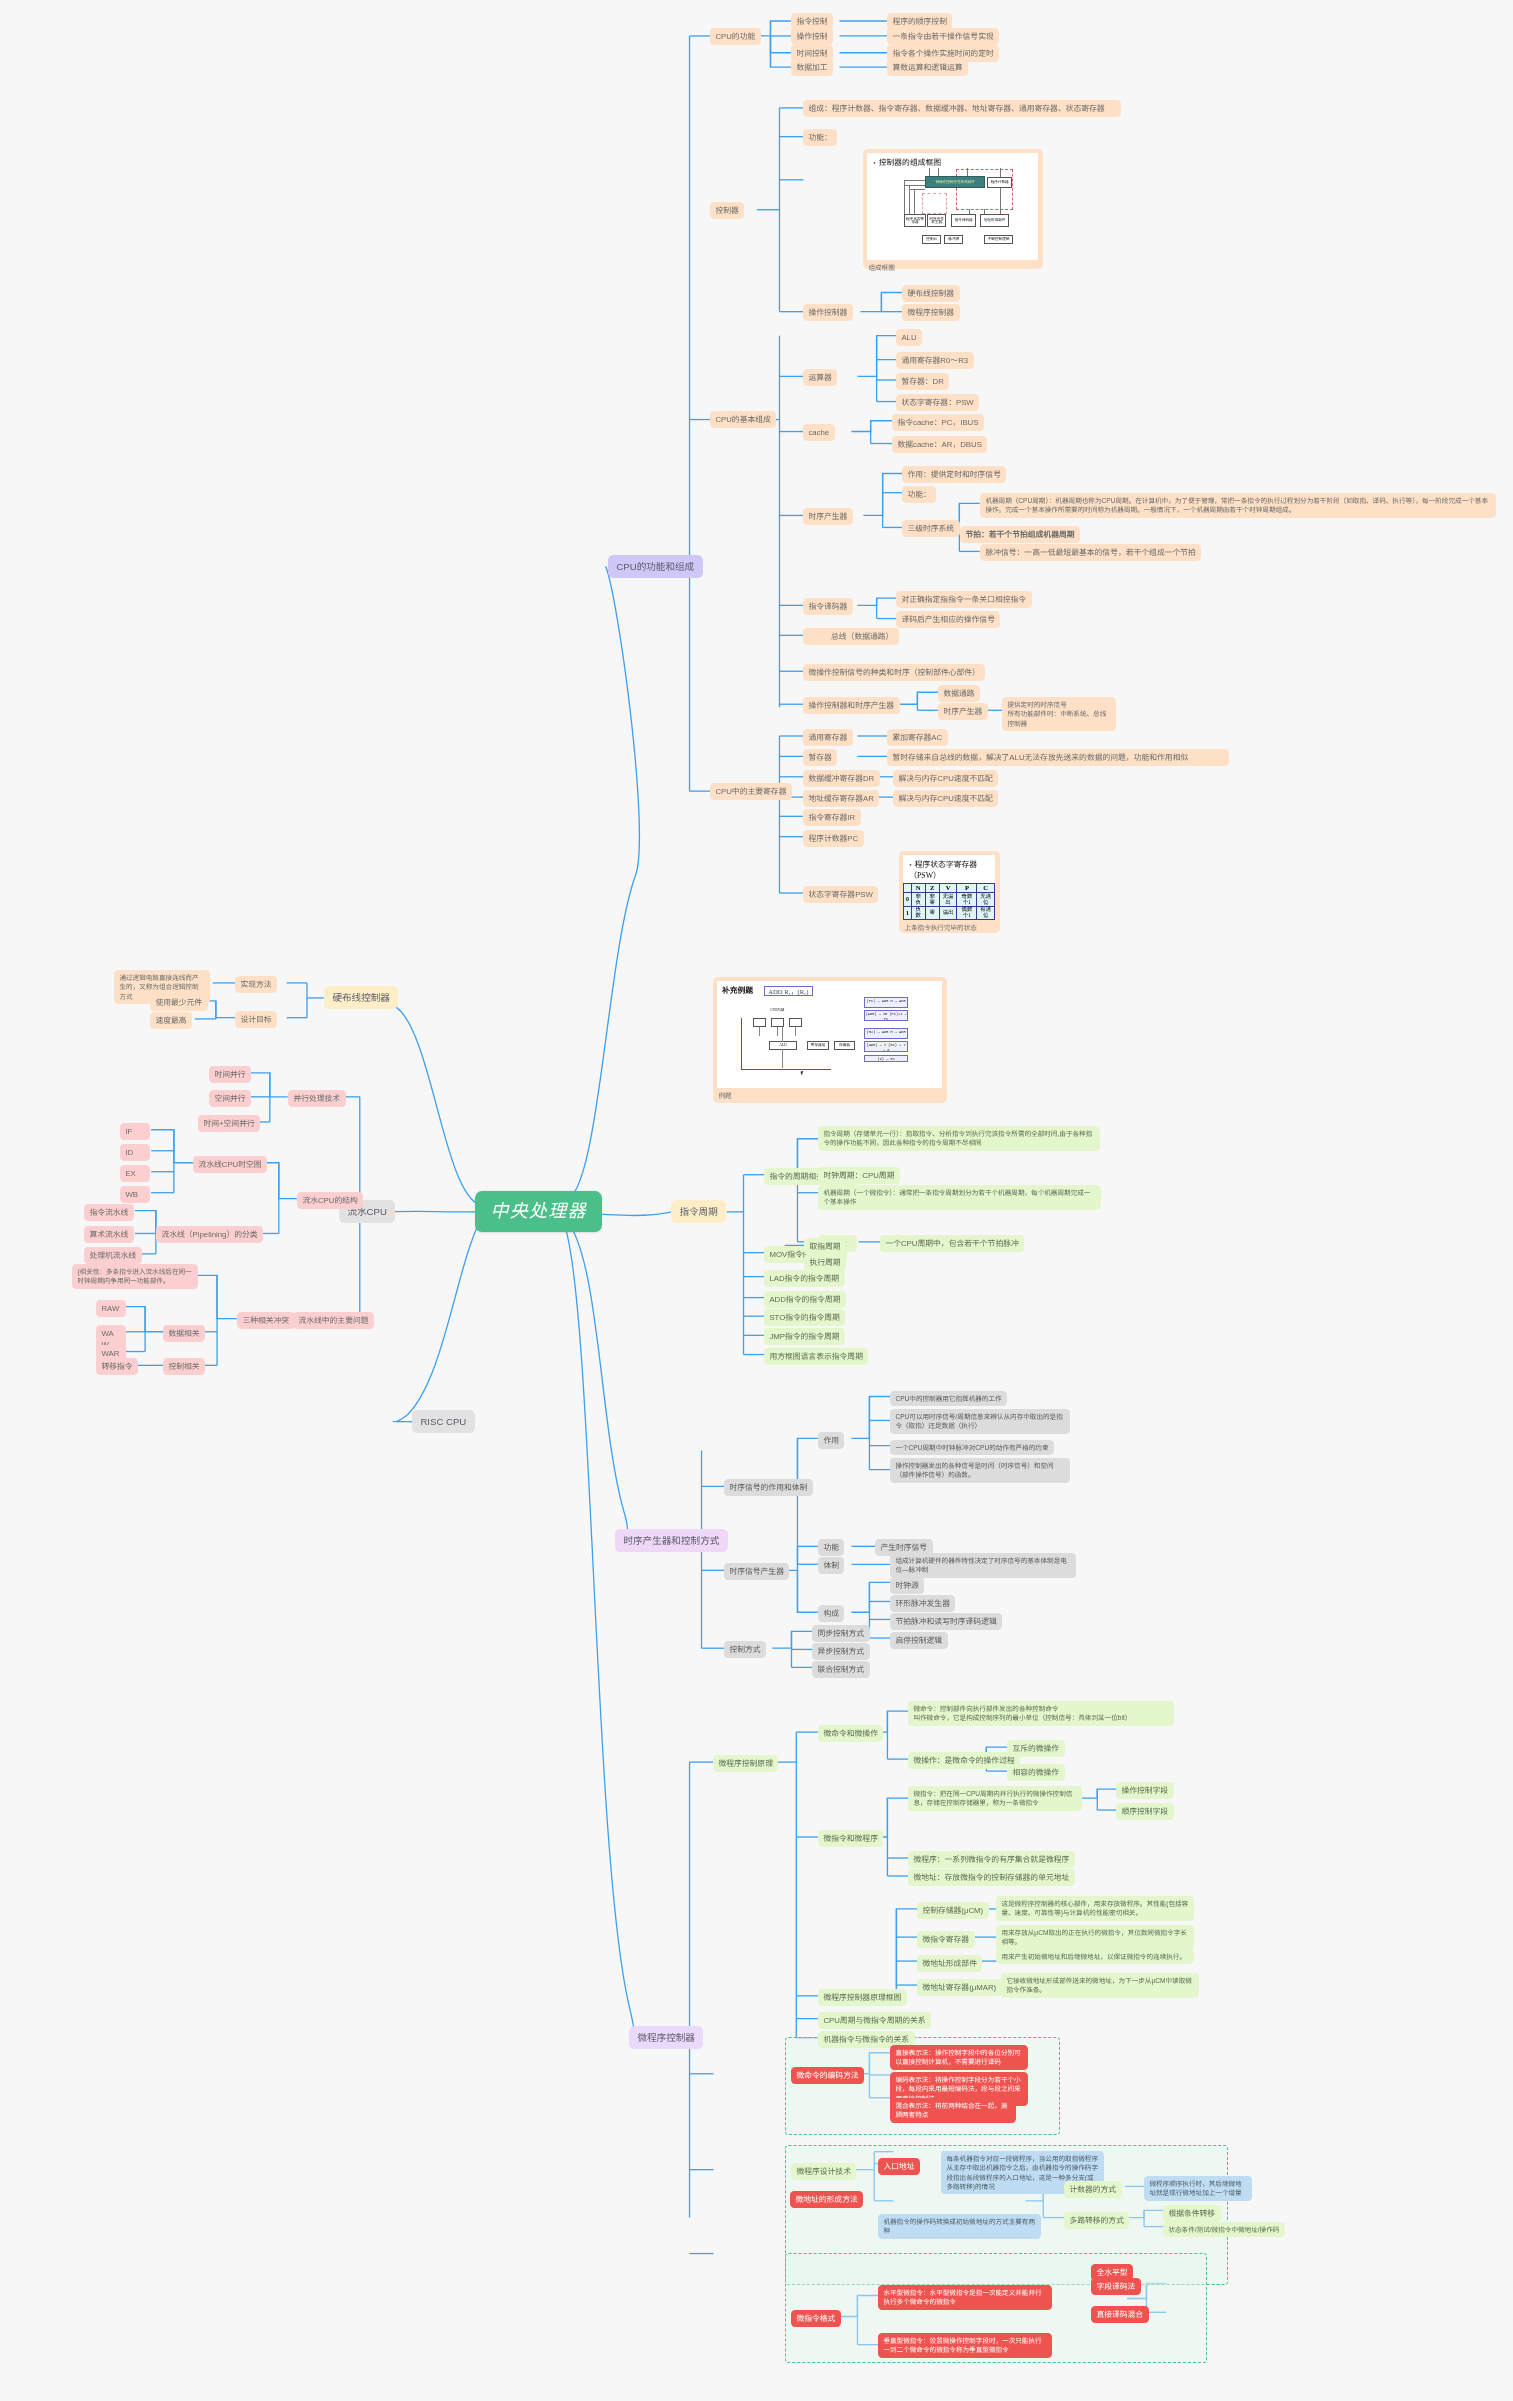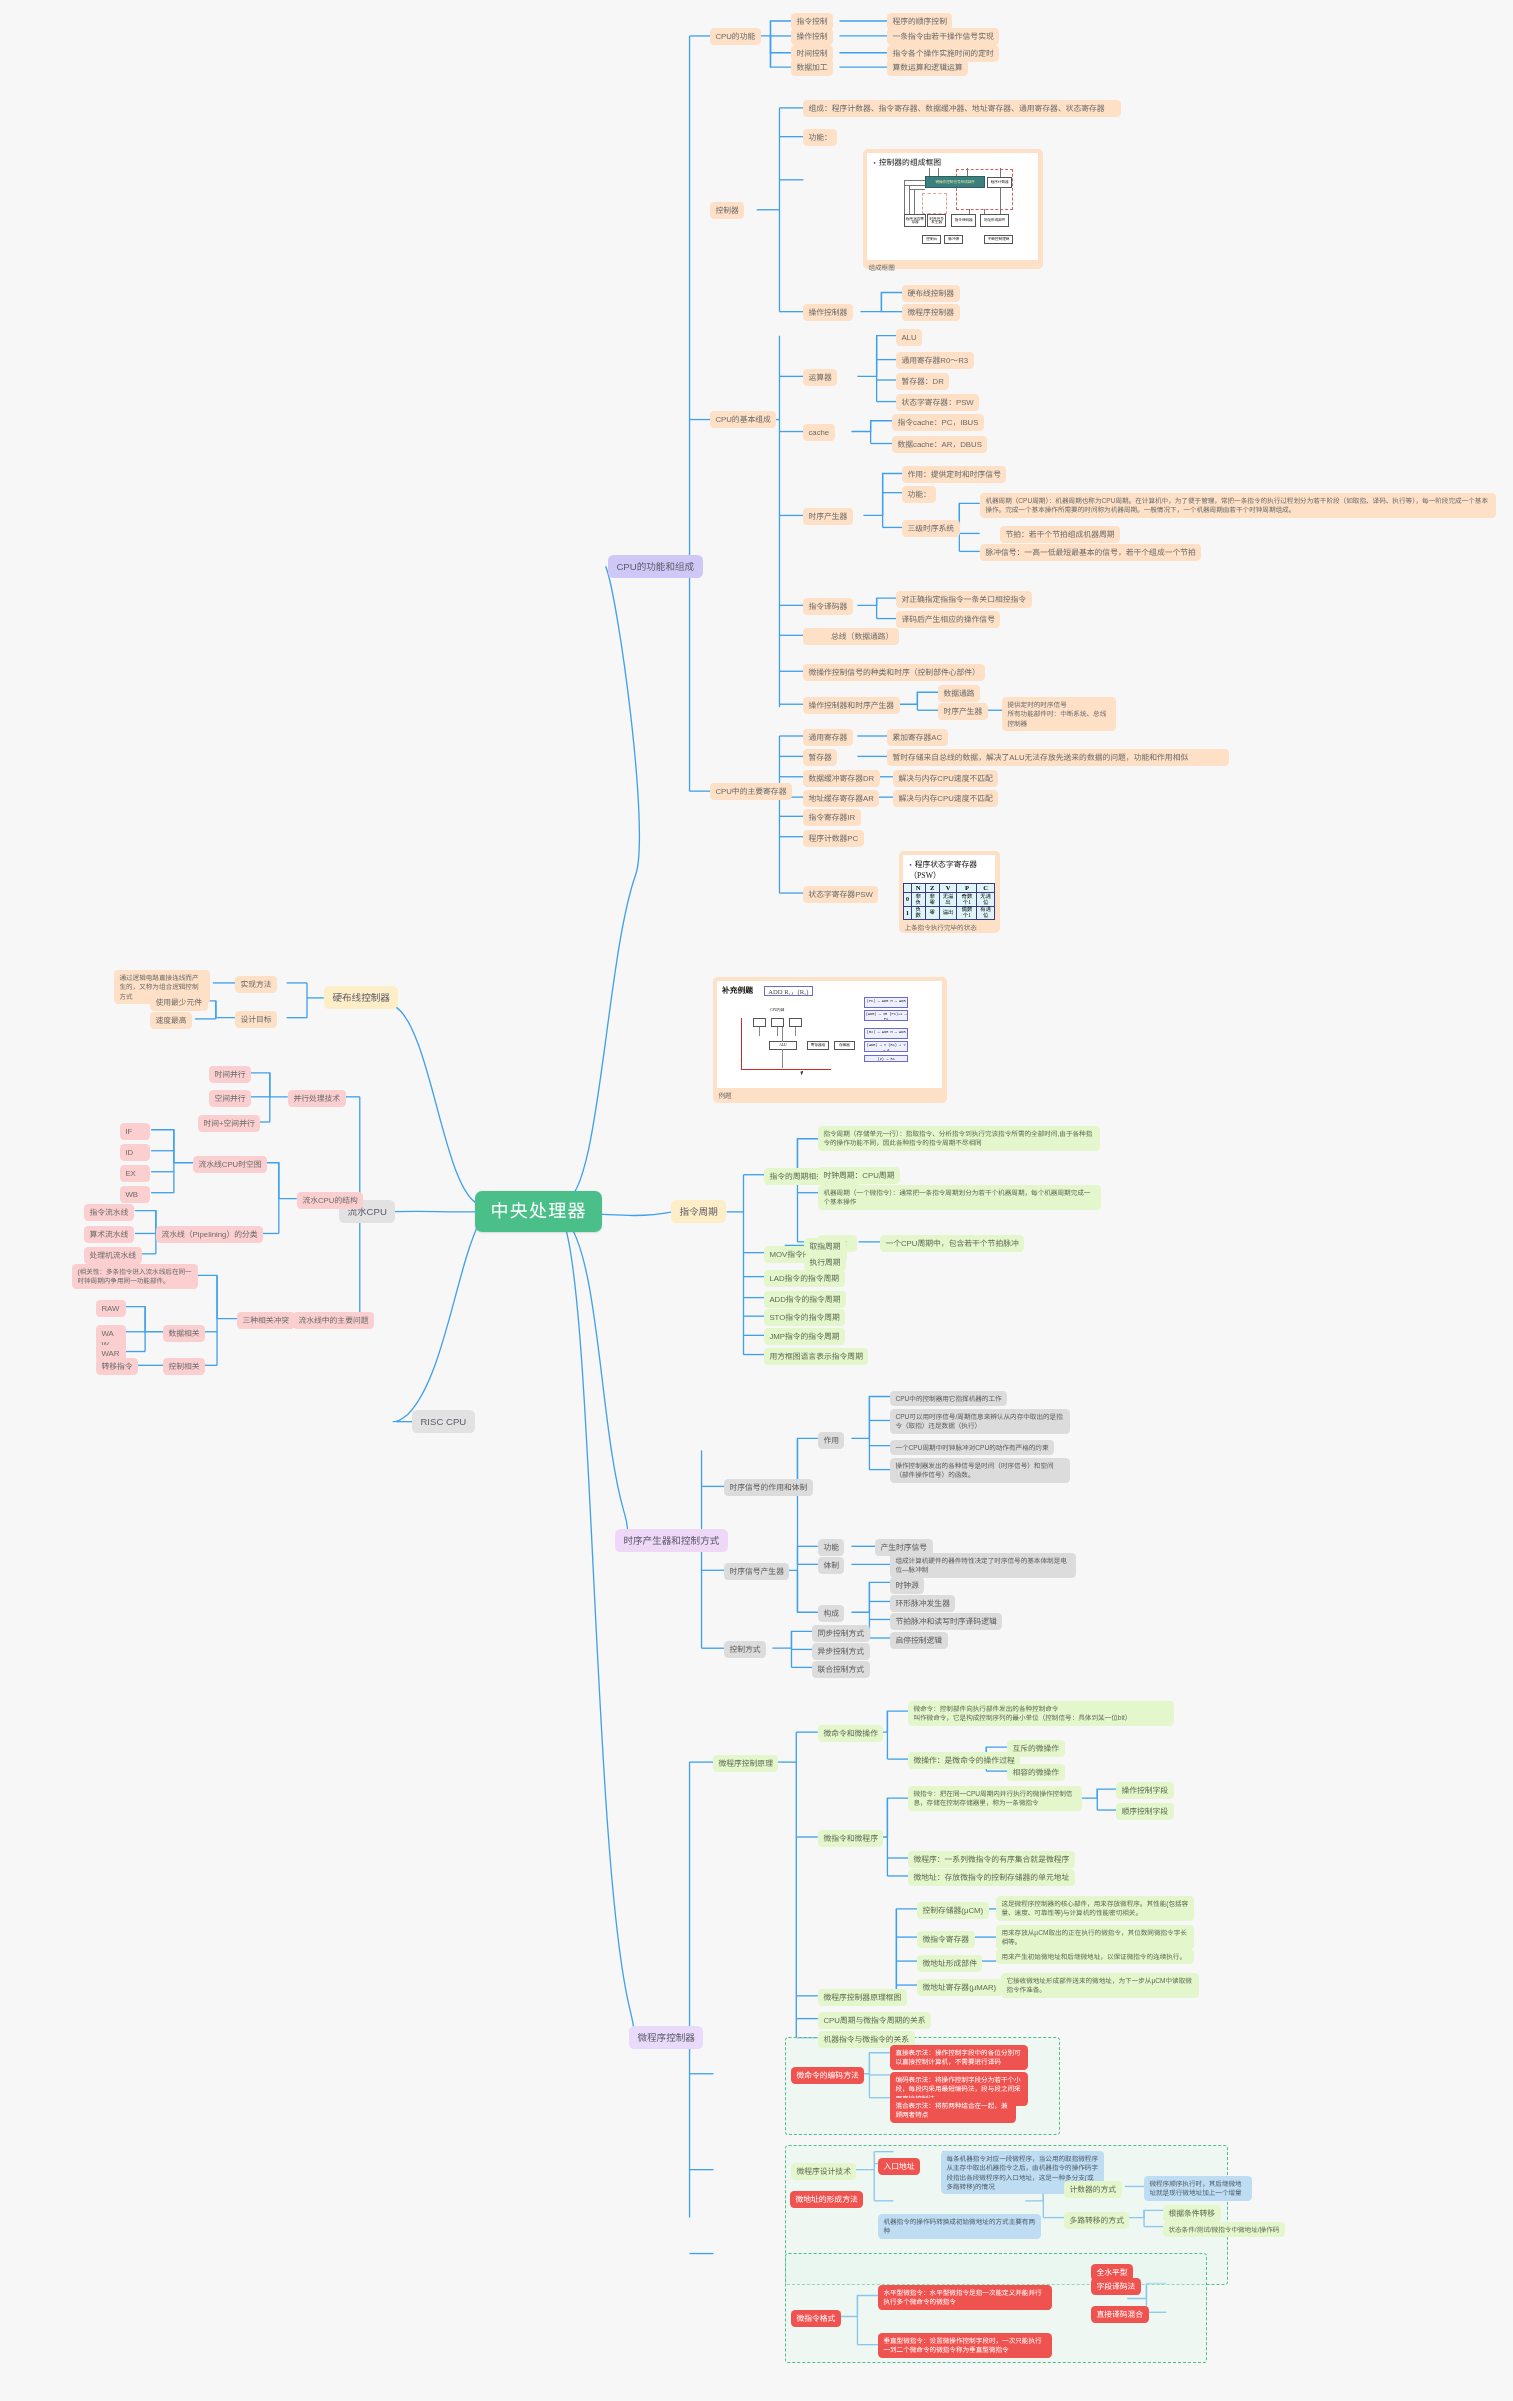--- a/index.html
+++ b/index.html
@@ -25,20 +25,21 @@
     line-height:1.42;
     white-space:pre-wrap;
     word-break:break-all;
     z-index:5;
   }
   
   .root{
     background:#4bbf8a;color:#fff;font-size:18px;font-weight:normal;
     border-radius:7.2px;padding:7.8px 15.6px;text-align:center;letter-spacing:1.2px;
     box-shadow:0 0.6px 1.8px rgba(0,0,0,.12);
+    font-style:italic;
   }
   .b-purple{background:#cfc8f7;color:#5b5b68;font-size:9.6px;border-radius:5.4px;padding:4.8px 8.4px;}
   .b-yellow{background:#fdeec8;color:#5b5b68;font-size:9.6px;border-radius:5.4px;padding:4.8px 8.4px;}
   .b-grey  {background:#e2e2e2;color:#5b5b68;font-size:9.6px;border-radius:5.4px;padding:4.8px 8.4px;}
   .b-lilac {background:#eed7f7;color:#5b5b68;font-size:9.6px;border-radius:5.4px;padding:4.8px 8.4px;}
   .b-violet{background:#e9d9fb;color:#5b5b68;font-size:9.6px;border-radius:5.4px;padding:4.8px 8.4px;}
 
   .o {background:#fde0c6;color:#6a6a6a;}            
   .p {background:#fbcfcf;color:#6a6a6a;}            
   .g {background:#e4f6cc;color:#5d6a53;}            
@@ -427,21 +428,21 @@
 
   <div class="node o" style="left:803px;top:424px;">cache</div>
   <div class="node o" style="left:892px;top:414px;">指令cache：PC，IBUS</div>
   <div class="node o" style="left:892px;top:436px;">数据cache：AR，DBUS</div>
 
   <div class="node o" style="left:803px;top:508px;">时序产生器</div>
   <div class="node o" style="left:902px;top:466px;">作用：提供定时和时序信号</div>
   <div class="node o" style="left:902px;top:486px;">功能：</div>
   <div class="node o" style="left:902px;top:520px;">三级时序系统</div>
   <div class="node o small" style="left:980px;top:493px;width:516px;">机器周期（CPU周期）：机器周期也称为CPU周期。在计算机中，为了便于管理，常把一条指令的执行过程划分为若干阶段（如取指、译码、执行等），每一阶段完成一个基本操作。完成一个基本操作所需要的时间称为机器周期。一般情况下，一个机器周期由若干个时钟周期组成。</div>
-  <div class="node o" style="left:1000px;top:526px;">节拍：若干个节拍组成机器周期</div>
+  <div class="node o" style="left:960px;top:526px;font-weight:bold;">节拍：若干个节拍组成机器周期</div>
   <div class="node o" style="left:980px;top:544px;">脉冲信号：一高一低最短最基本的信号，若干个组成一个节拍</div>
 
   <div class="node o" style="left:803px;top:598px;">指令译码器</div>
   <div class="node o" style="left:896px;top:591px;">对正确指定指指令一条关口相控指令</div>
   <div class="node o" style="left:896px;top:611px;">译码后产生相应的操作信号</div>
 
   <div class="node o" style="left:803px;top:628px;padding-left:28px;">总线（数据通路）</div>
   <div class="node o" style="left:803px;top:664px;">微操作控制信号的种类和时序（控制部件心部件）</div>
 
   <div class="node o" style="left:803px;top:697px;">操作控制器和时序产生器</div>

